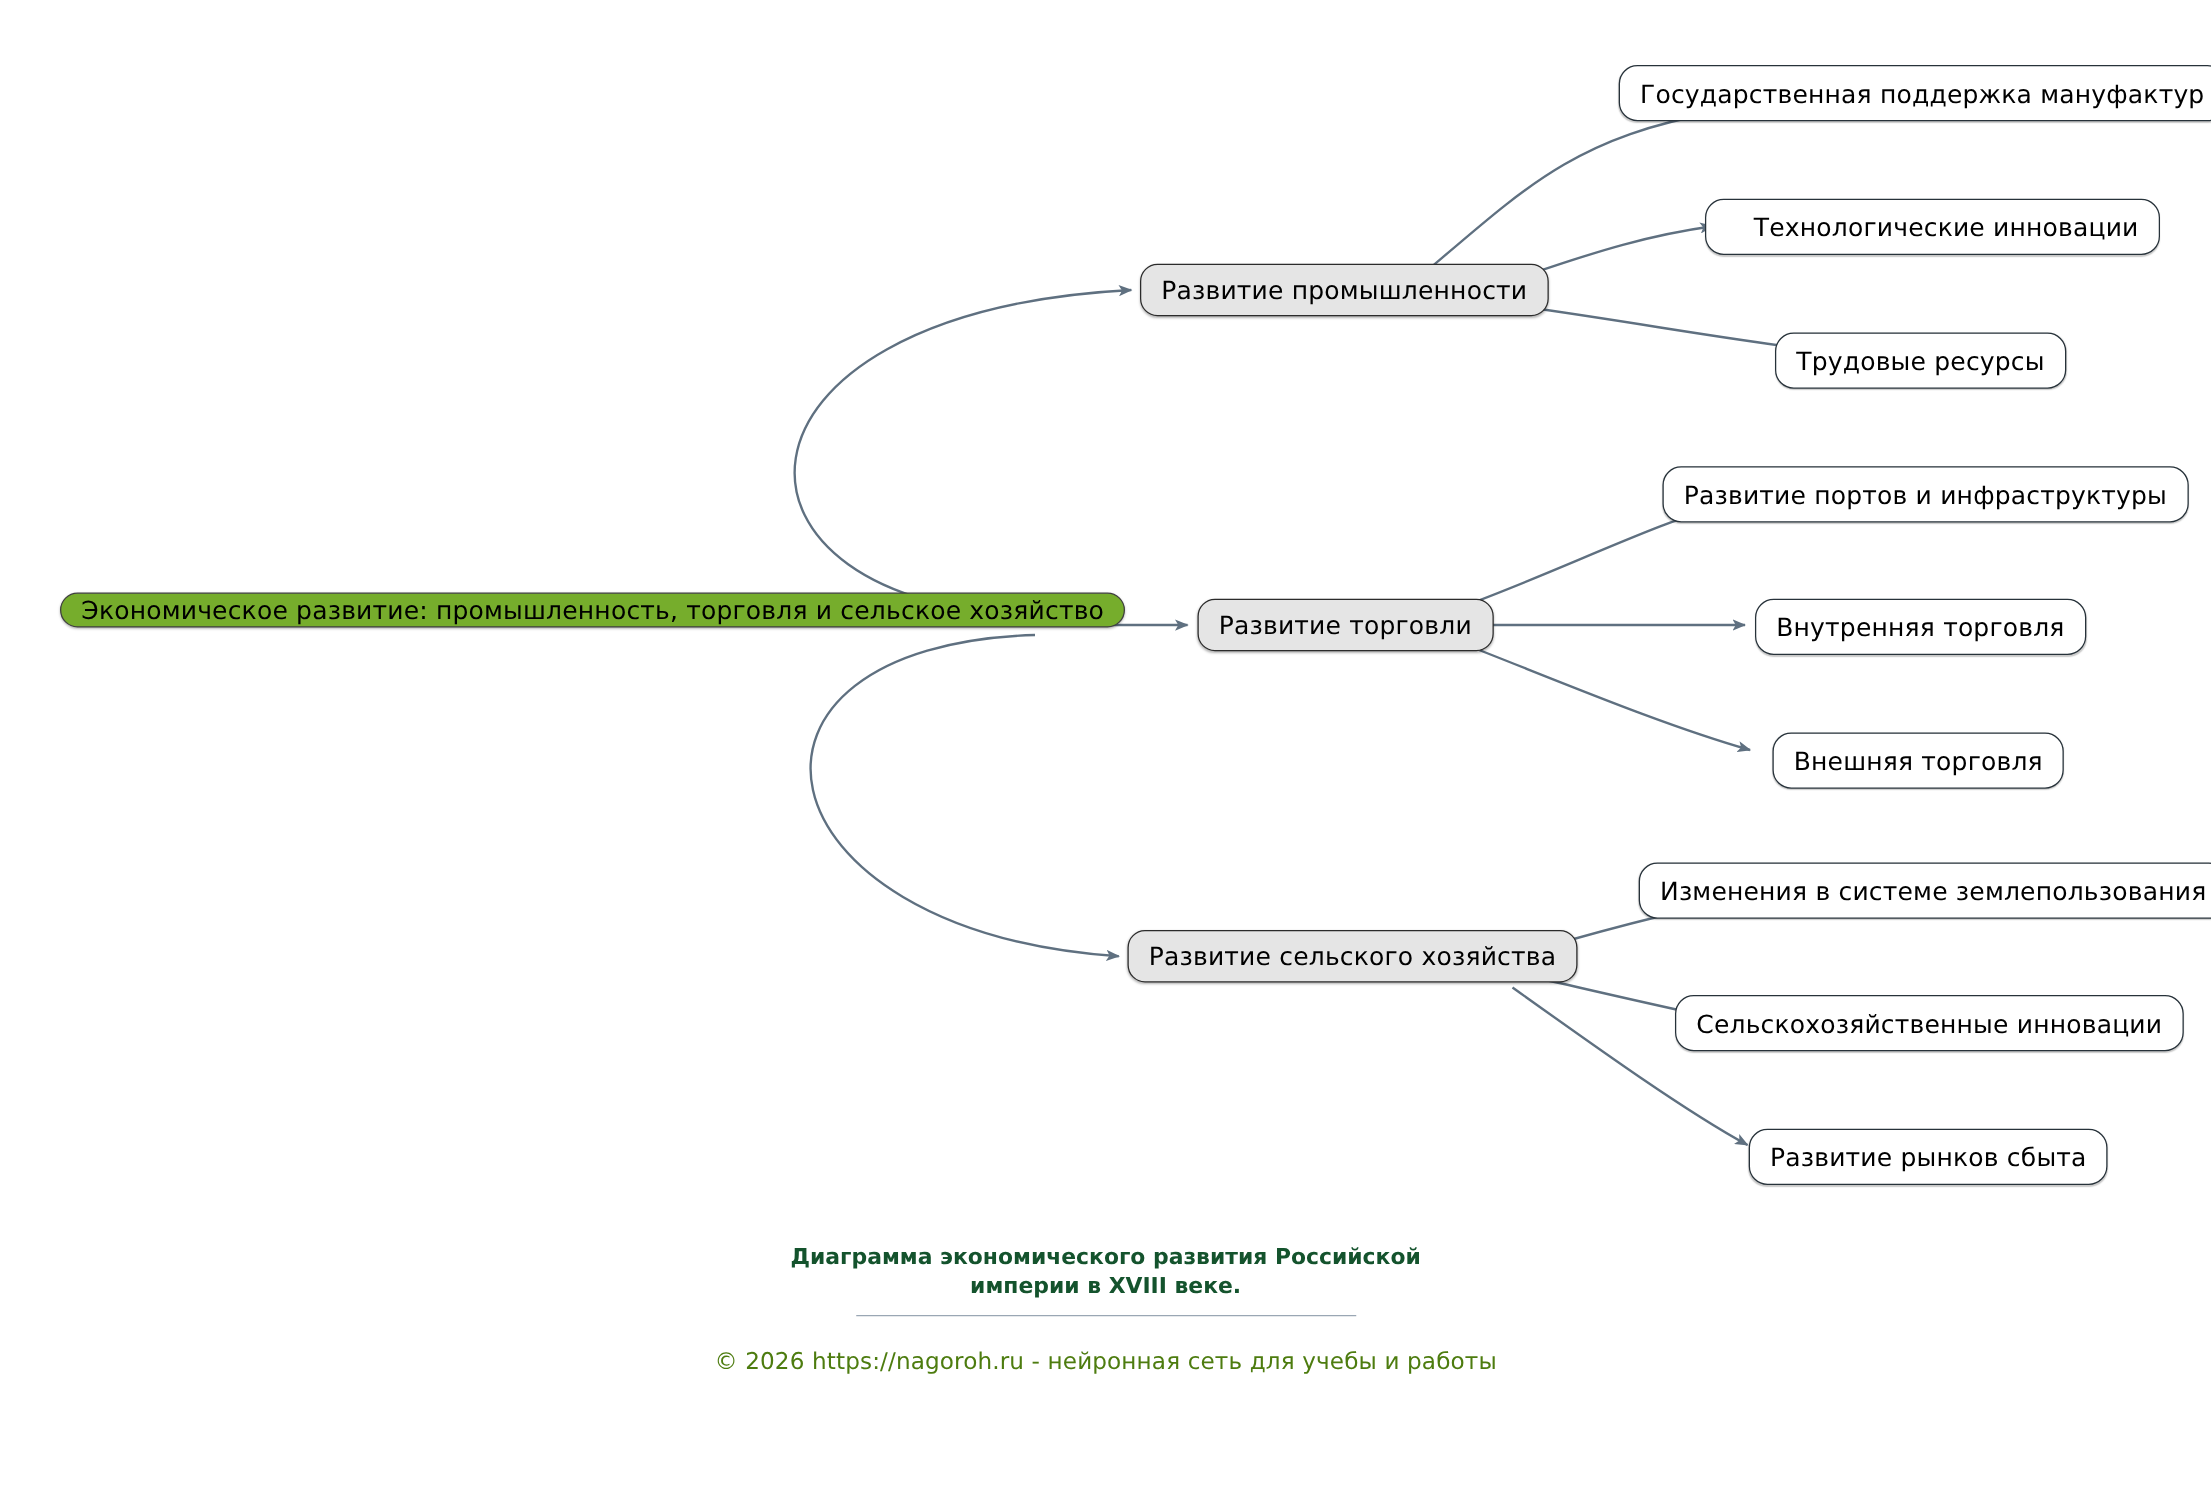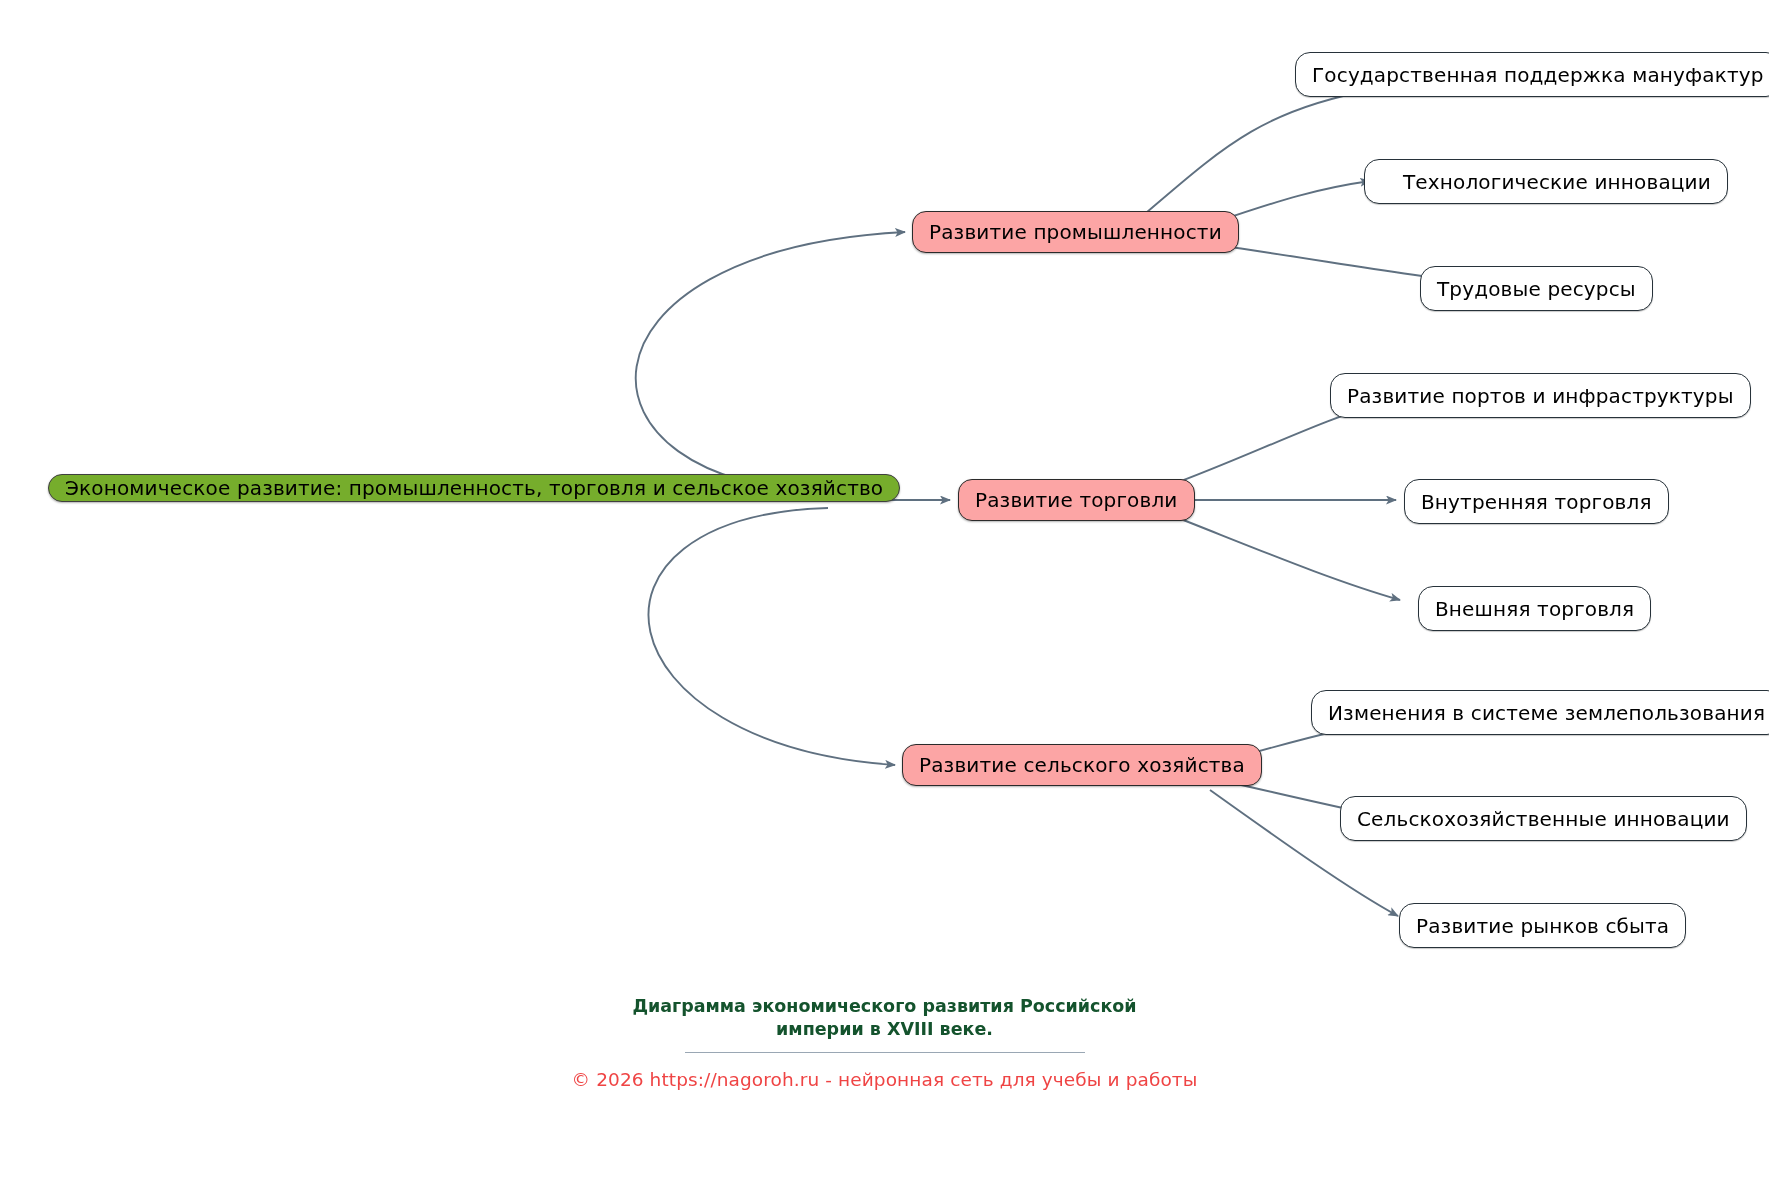--- a/index.html
+++ b/index.html
@@ -48,21 +48,21 @@
   }
 
   .node-root {
     background: #76ad2c;
     border: 1.6px solid #3f3f3f;
     border-radius: 18px;
     box-shadow: 0 1px 2px rgba(0,0,0,0.30);
   }
 
   .node-branch {
-    background: #fca5a5;
+    background: #e5e5e5;
     border: 1.6px solid #2b2b2b;
     border-radius: 14px;
     box-shadow: 0 1px 2px rgba(0,0,0,0.30);
   }
 
   .node-leaf {
     background: #ffffff;
     border: 1.7px solid #27323a;
     border-radius: 15px;
     box-shadow: 0 1px 1px rgba(0,0,0,0.22);
@@ -84,24 +84,24 @@
     margin: 0 auto;
     width: 520px;
   }
   #footer-rule {
     width: 400px;
     height: 0;
     border-top: 1.4px solid #9aa7b4;
     margin: 11px auto 0 auto;
   }
   #footer-copyright {
-    margin-top: 16px;
+    margin-top: 26px;
     font-family: "DejaVu Sans", sans-serif;
     font-size: 18.5px;
-    color: #ef4444;
+    color: #4d7c0f;
     letter-spacing: 0.1px;
   }
 </style>
 </head>
 <body>
 
 <div id="mindmap-canvas">
 
   <svg id="edge-layer" viewBox="0 0 1769 1195" width="1769" height="1195" xmlns="http://www.w3.org/2000/svg">
     <defs>

